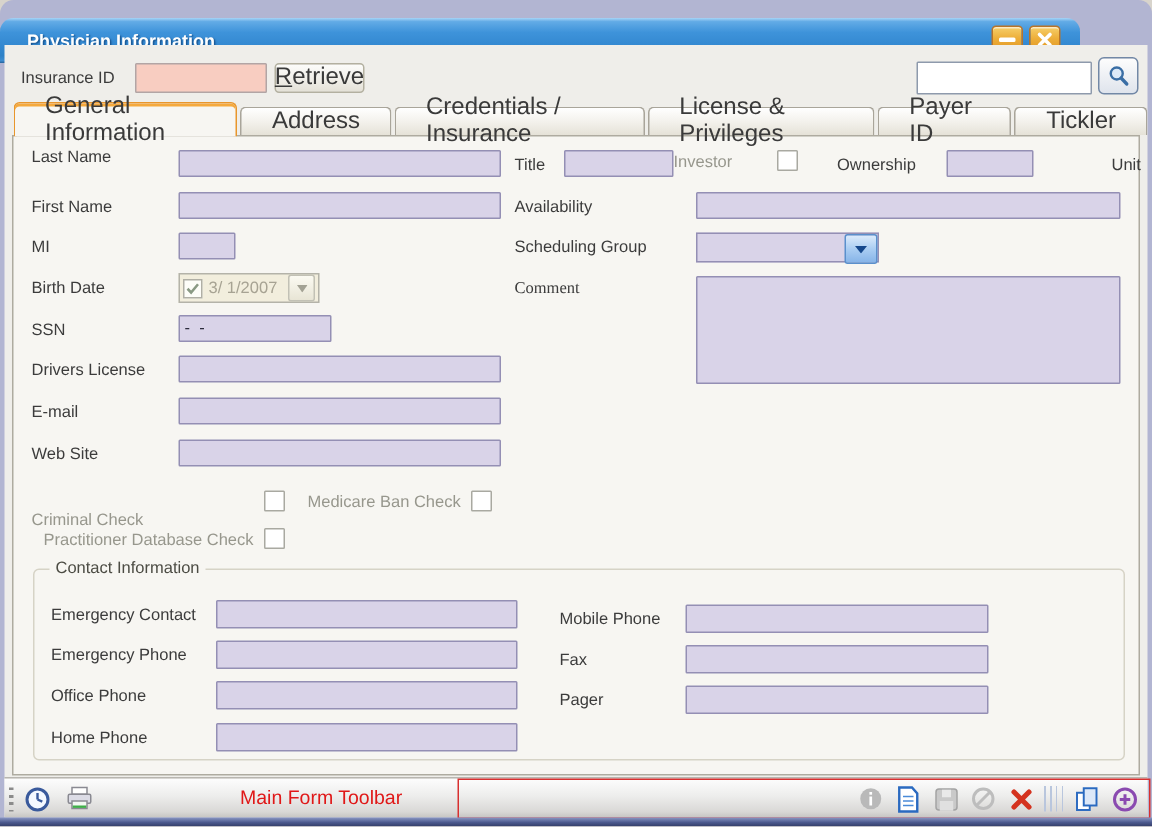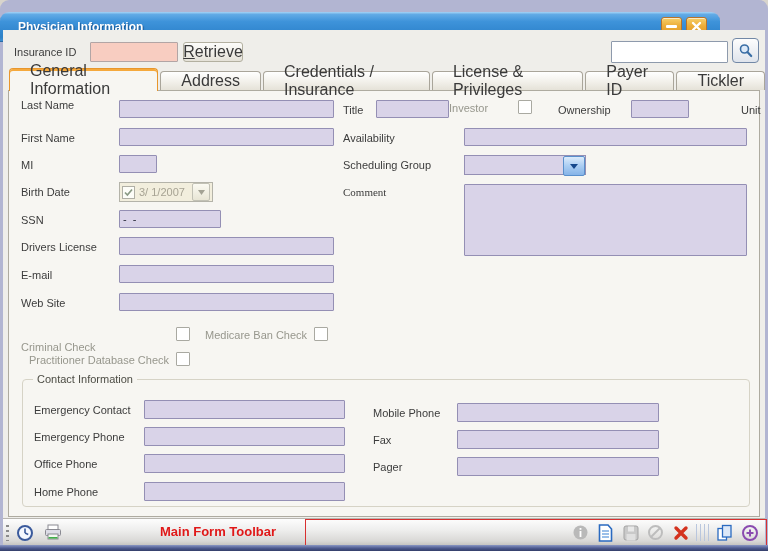--- a/index.html
+++ b/index.html
@@ -50,21 +50,21 @@
   .combo .cbtn{width:20px;height:18px;border:1px solid #5a90cc;border-radius:2px;
     background:linear-gradient(180deg,#dcebfb 0%,#aacdf2 50%,#86b4e8 100%);display:flex;align-items:center;justify-content:center;}
   textarea.tb{resize:none;}
   
   .toolbar{position:absolute;left:0;top:488px;width:762px;height:27px;
     background:linear-gradient(180deg,#fdfdfd 0%,#ededec 45%,#d9d8d6 85%,#c6c5c2 100%);
     border-top:1px solid #b8b6b0;box-sizing:border-box;}
   .grip{position:absolute;left:3px;top:6px;width:3px;height:16px;
     background:repeating-linear-gradient(180deg,#8b8b8b 0 2px,transparent 2px 5px);}
   .tool-btn{position:absolute;top:3px;width:22px;height:21px;display:flex;align-items:center;justify-content:center;border-radius:2px;}
-  .annotation-text{position:absolute;left:157px;top:5px;font-size:13px;font-weight:bold;color:#e01818;}
+  .annotation-text{position:absolute;left:157px;top:5px;font-size:13px;font-weight:normal;color:#e01818;}
   .annotation-box{position:absolute;left:302px;top:0px;width:460px;height:25px;border:1px solid #d83030;}
   .tool-icons{position:absolute;right:6px;top:3px;display:flex;gap:6px;align-items:center;height:21px;}
   .ticon{width:19px;height:19px;display:flex;align-items:center;justify-content:center;}
   .sep{width:13px;height:17px;background:repeating-linear-gradient(90deg,#b9c6dd 0 1px,transparent 1px 4px);}
   .bottom-strip{position:absolute;left:0;bottom:0;width:768px;height:6px;
     background:linear-gradient(180deg,#8a97c4 0%,#4c598e 55%,#333d68 100%);}
   .search-btn{position:absolute;left:729px;top:8px;width:27px;height:25px;box-sizing:border-box;border:1px solid #7288a6;border-radius:4px;
     background:linear-gradient(180deg,#fdfdfd,#dfe4ec);display:flex;align-items:center;justify-content:center;}
 </style>
 </head>

